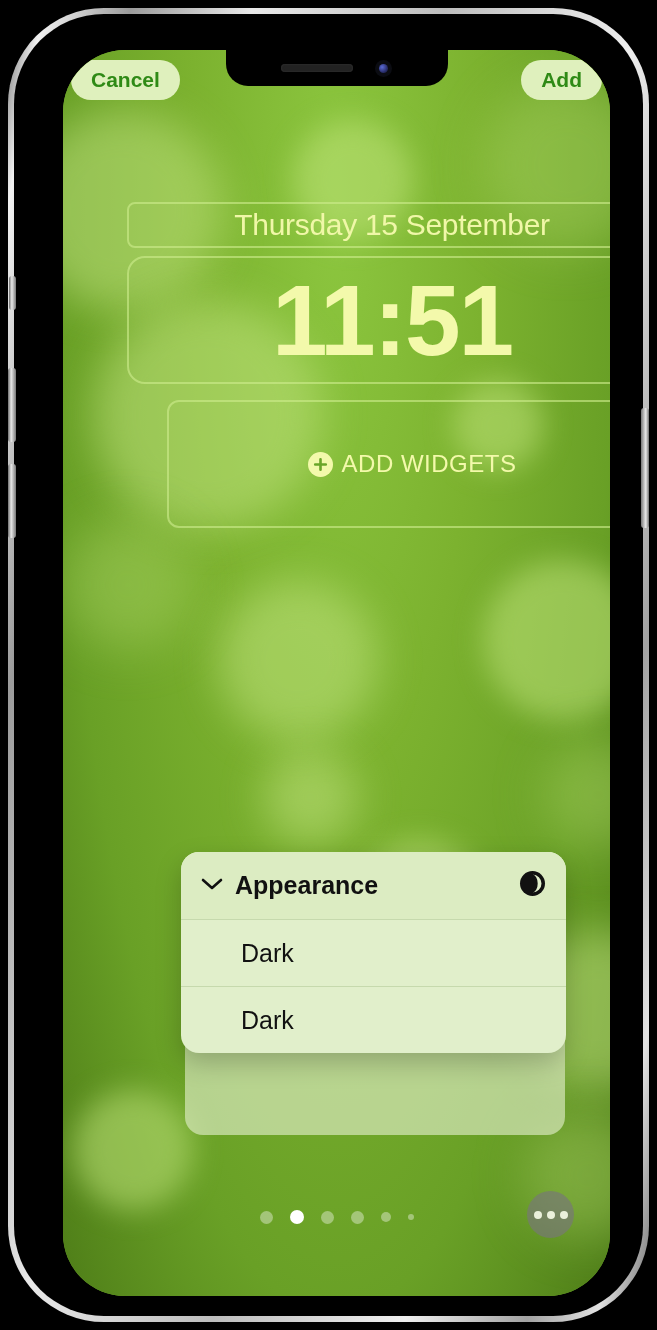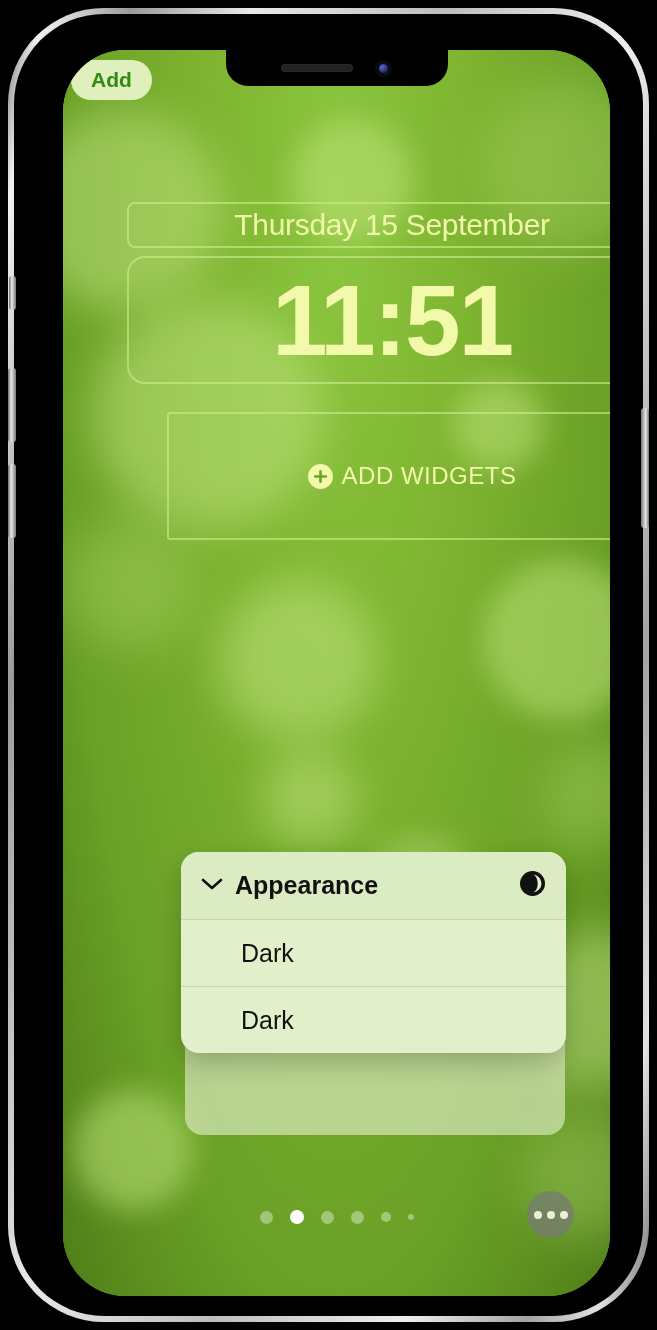--- a/index.html
+++ b/index.html
@@ -109,26 +109,26 @@
   .widget-box{
     border:2px solid rgba(205,235,140,.62);
     border-radius:8px;
     display:flex; align-items:center; justify-content:center;
     cursor:pointer;
   }
   #date-widget{ height:46px; margin-bottom:8px; }
   #date-text{
     color:#f0f7a8; font-size:30px; font-weight:500; letter-spacing:-.3px;
   }
-  #time-widget{ height:128px; border-radius:18px; margin-bottom:28px; }
+  #time-widget{ height:128px; border-radius:18px; margin-bottom:16px; }
   #time-text{
     color:#f3f9ab; font-size:100px; font-weight:bold; letter-spacing:-2px;
     line-height:1;
   }
-  #widgets-widget{ height:128px; border-radius:3px;margin-left:40px; }
+  #widgets-widget{ height:128px; border-radius:12px;margin-left:40px; }
   #add-widgets-inner{ display:flex; align-items:center; gap:9px; }
   #plus-icon{
     width:25px; height:25px; border-radius:50%;
     background:#f3f9ab;
     display:flex; align-items:center; justify-content:center;
     color:#6aa628; font-size:22px; font-weight:bold; line-height:1;
   }
   #plus-icon svg{ display:block; }
   #add-widgets-label{
     color:#f3f9ab; font-size:24px; font-weight:500; letter-spacing:.5px;
@@ -223,20 +223,21 @@
     </div>
 
     <div id="notch">
       <div id="speaker-grille"></div>
       <div id="front-camera">
           <i></i>
         </div>
     </div>
 
     <div id="top-bar">
+      <button class="pill-btn">Cancel</button>
       <button class="pill-btn">Add</button>
     </div>
 
     <div id="widget-stack">
 
       <div class="widget-box" id="date-widget">
         <span id="date-text">Thursday 15 September</span>
       </div>
 
       <div class="widget-box" id="time-widget">

